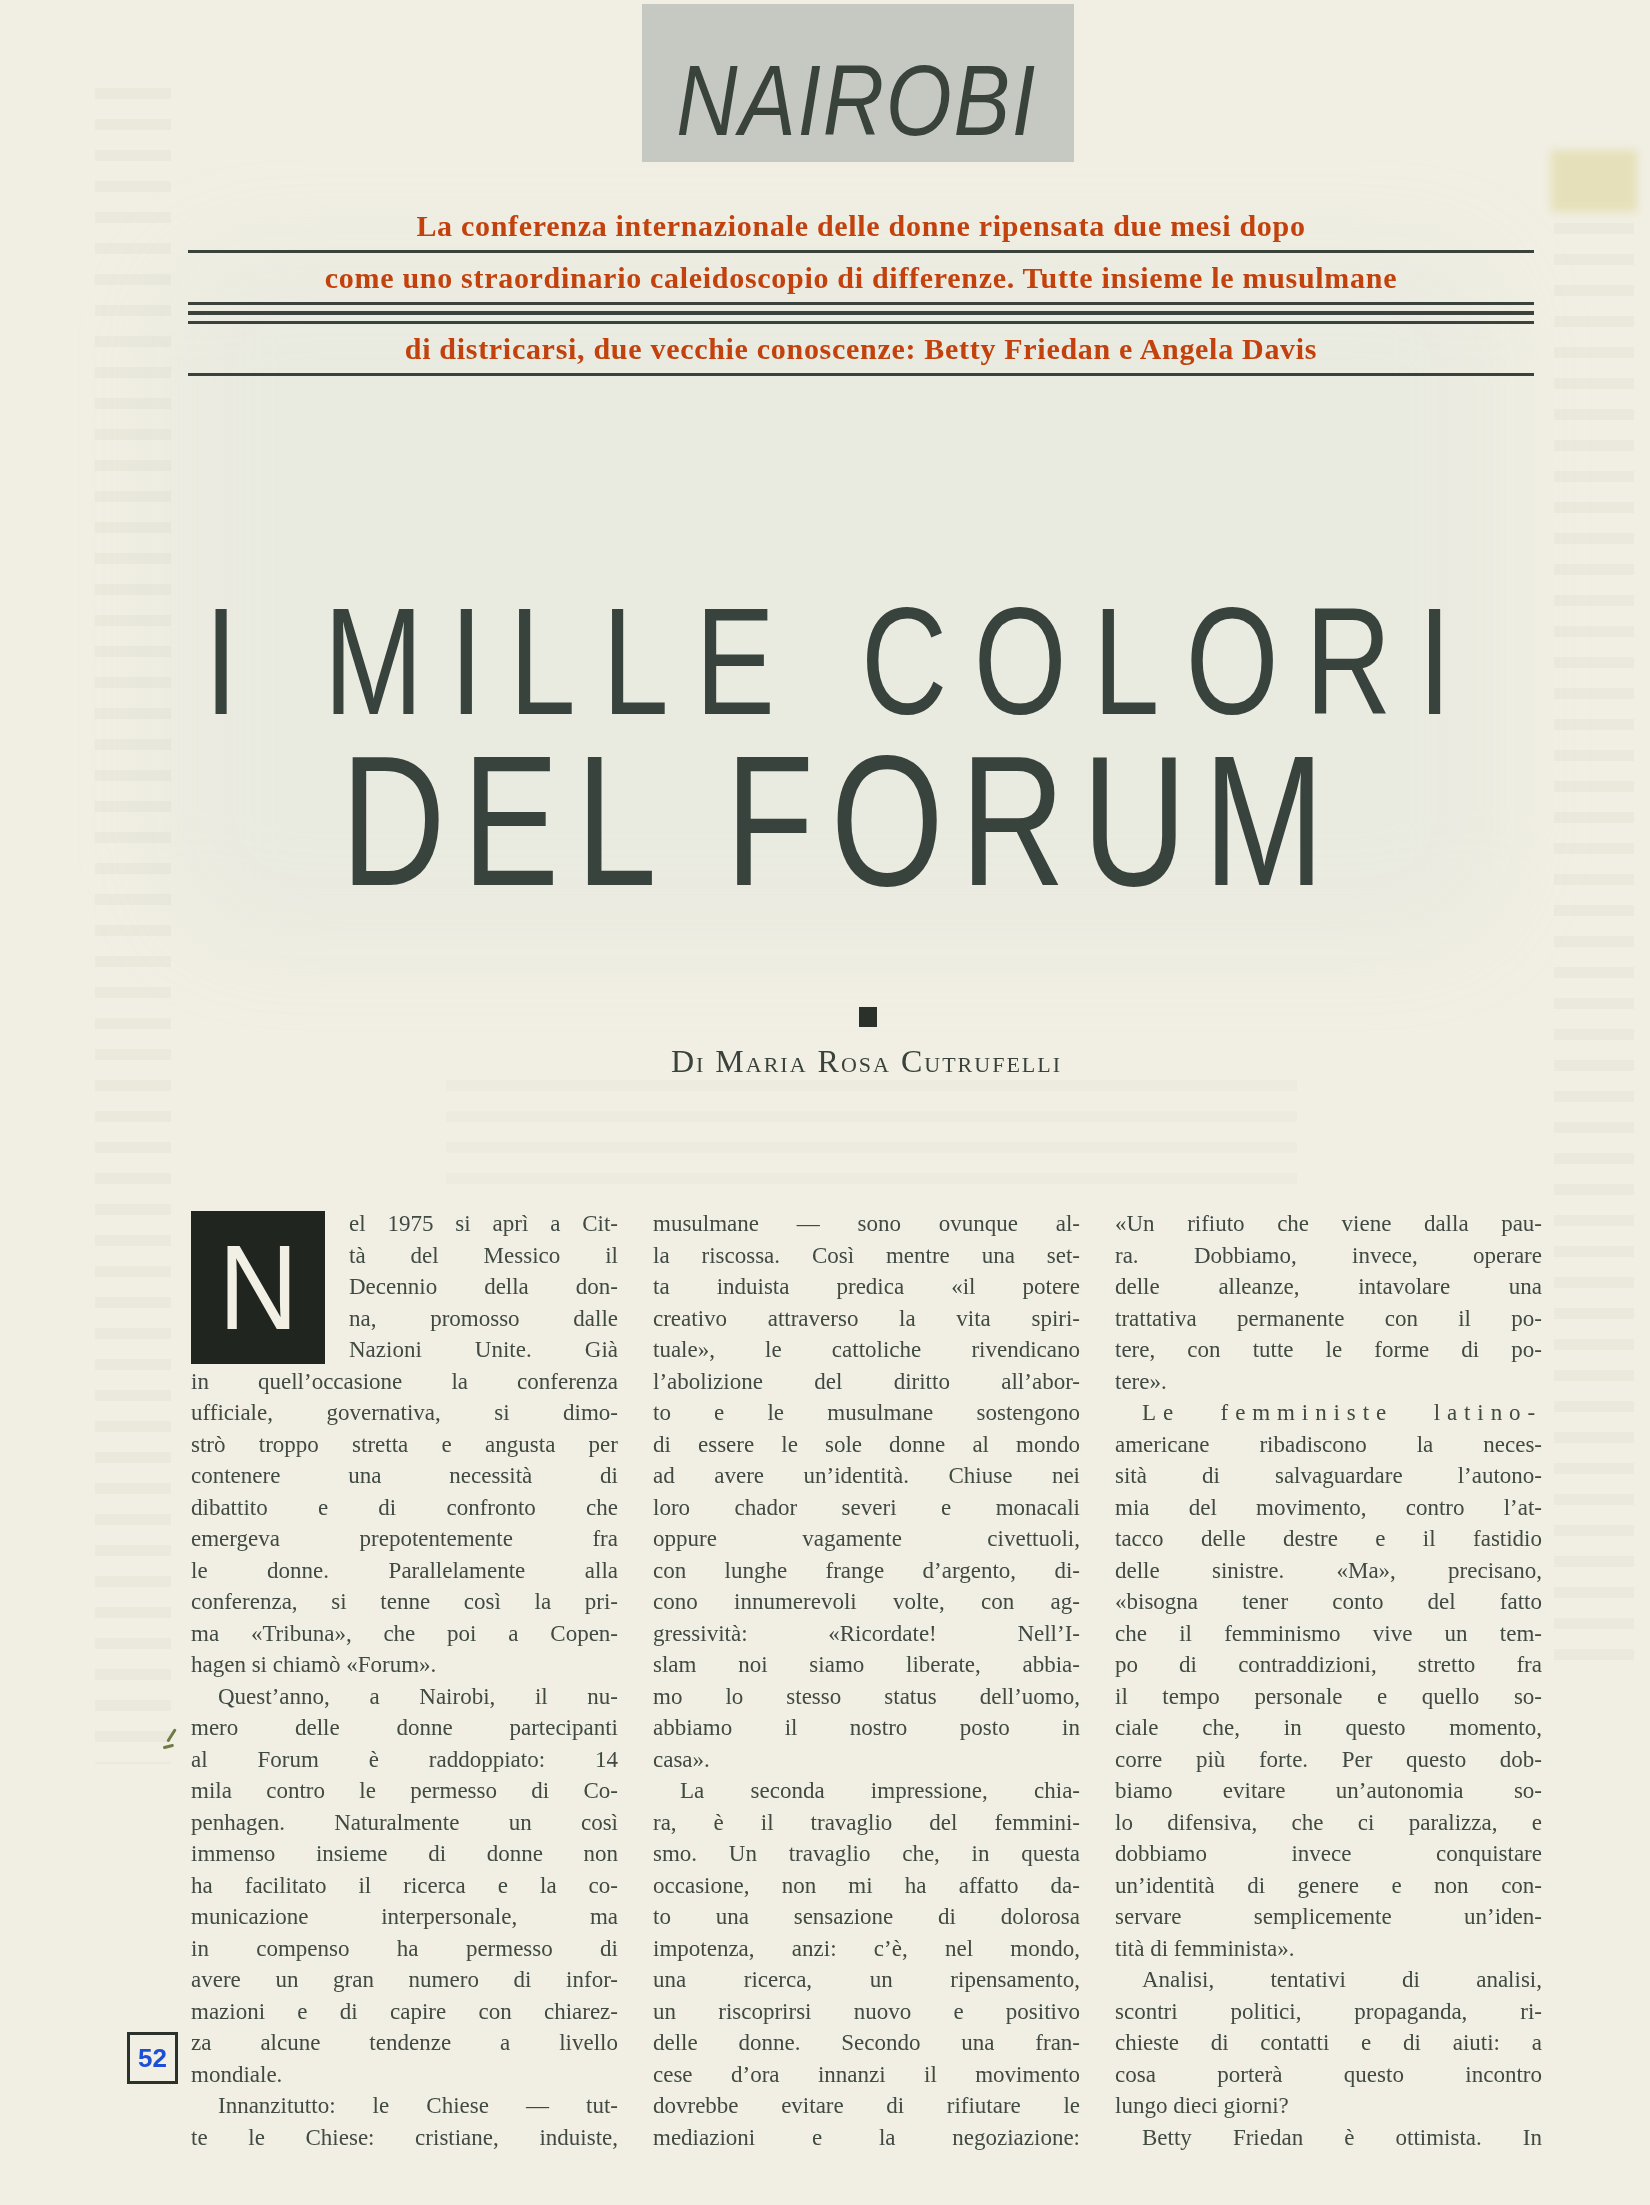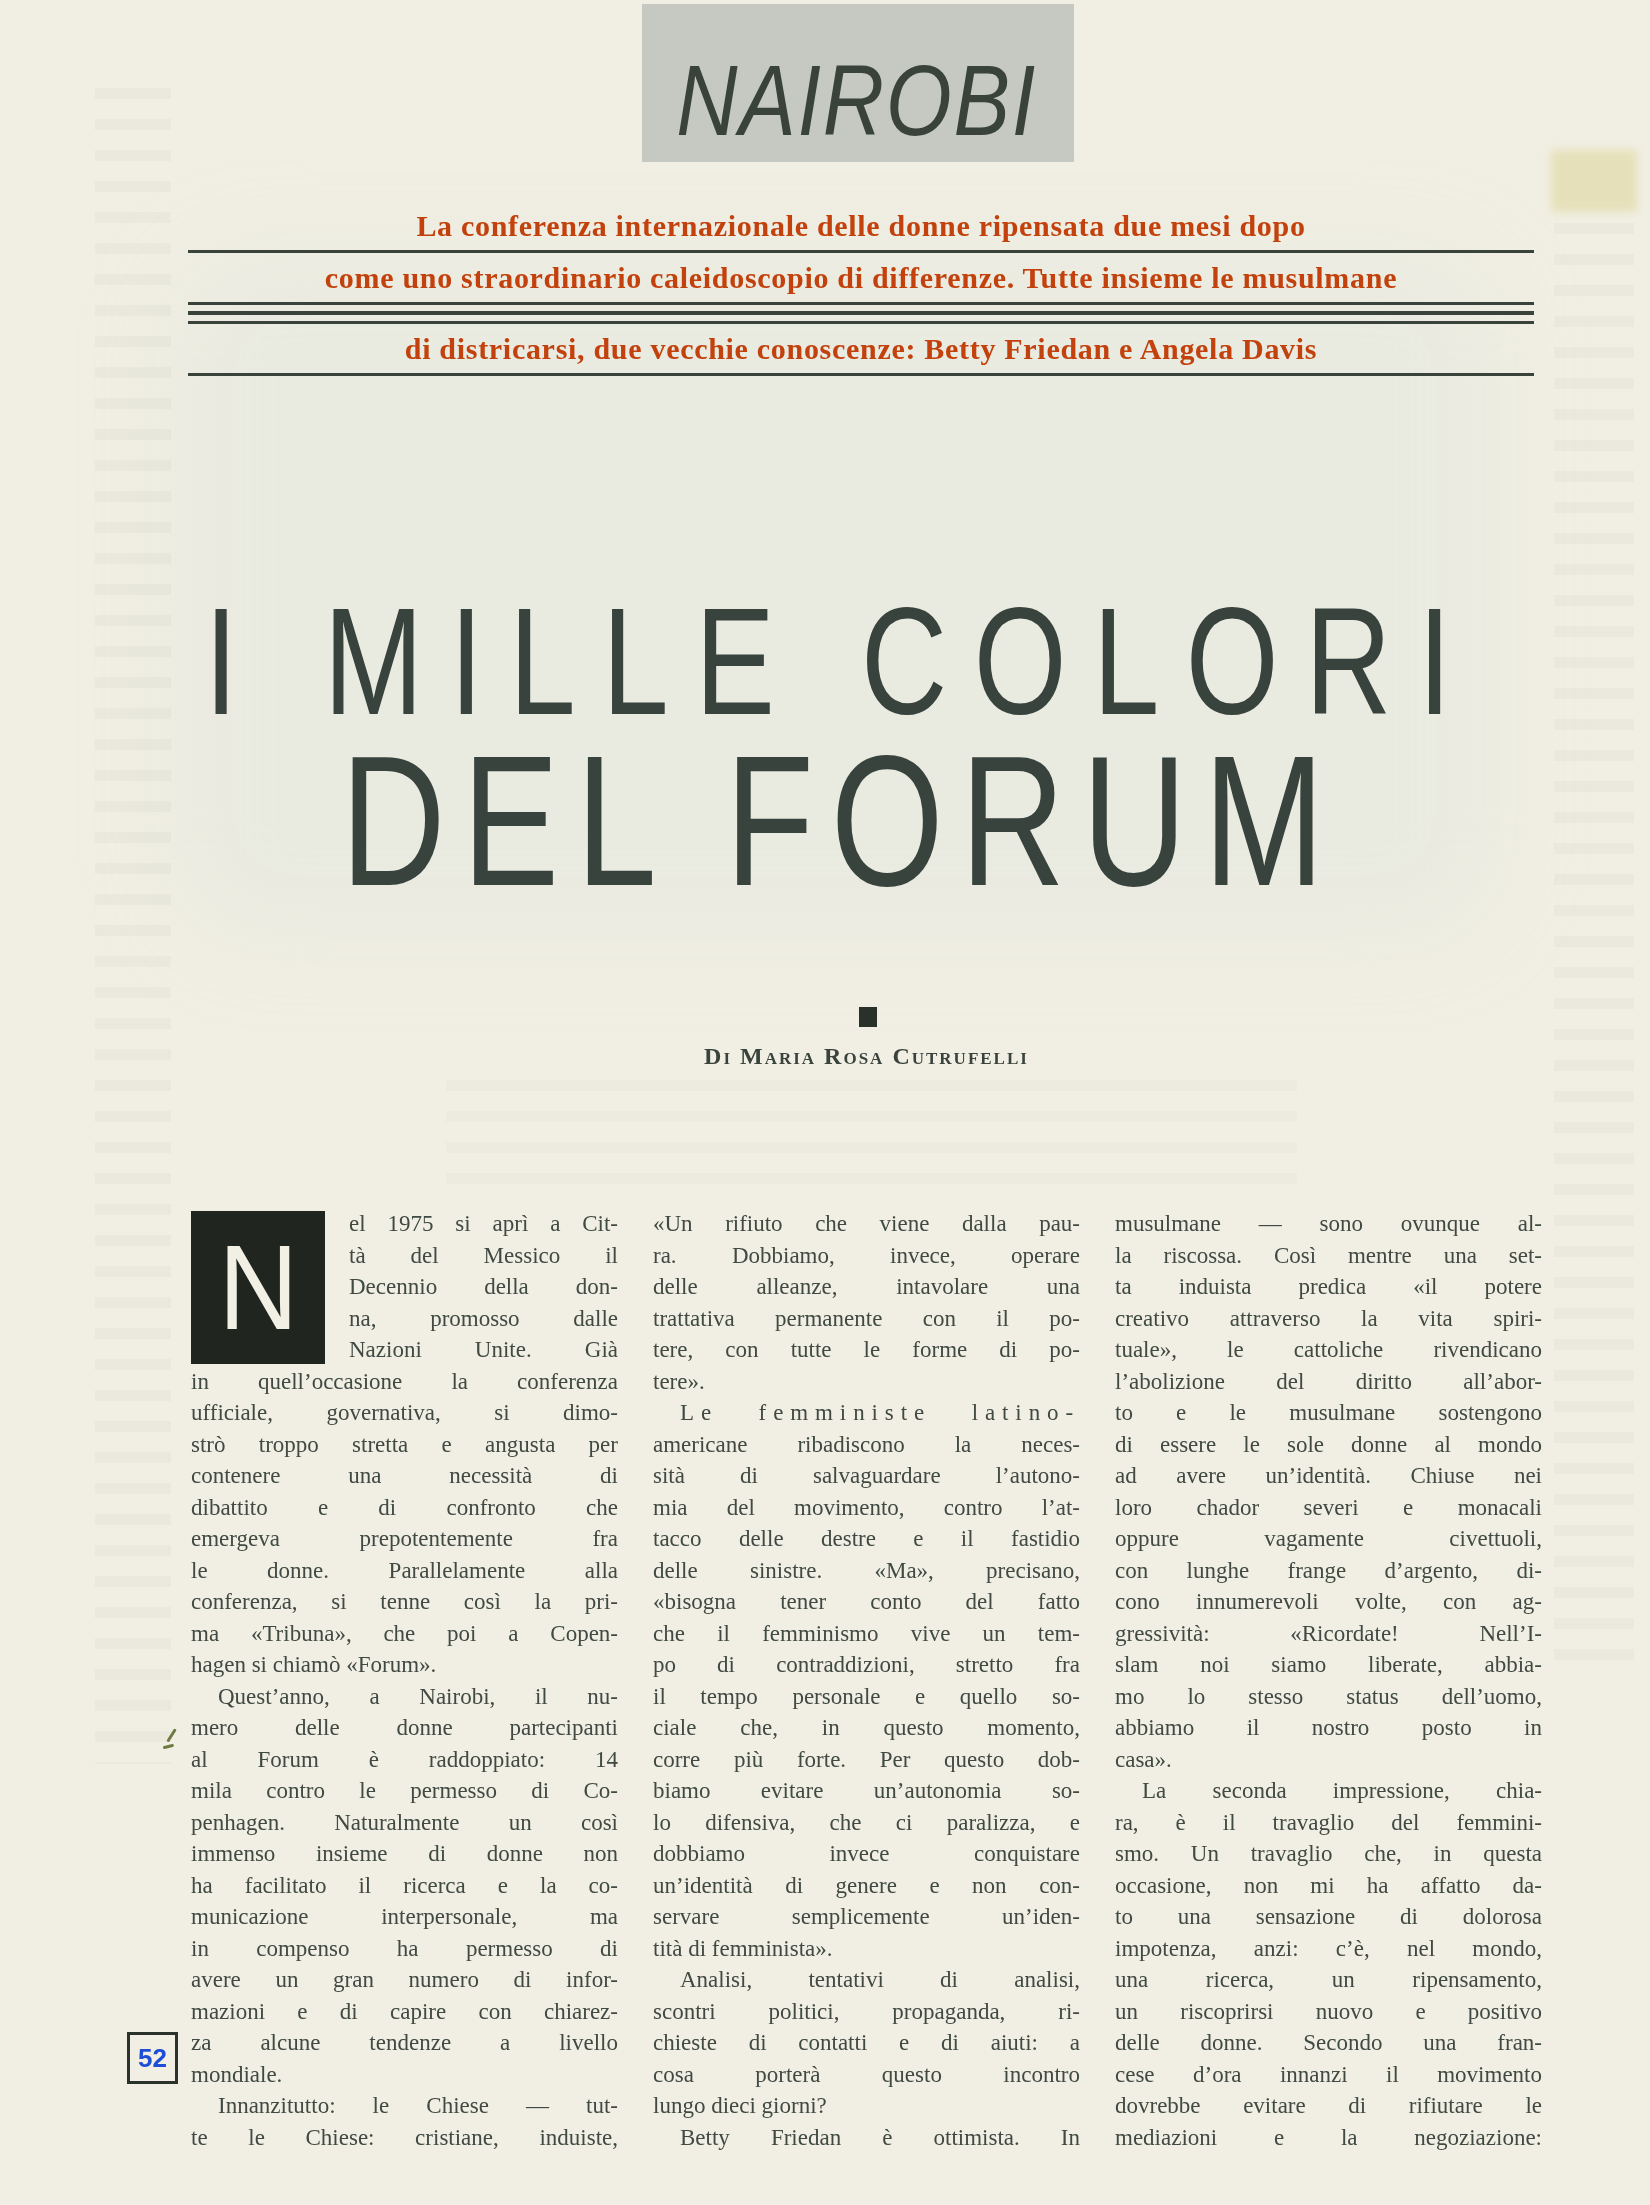--- a/index.html
+++ b/index.html
@@ -73,21 +73,21 @@
   .title-line2{
     font-size:186px;line-height:166px;letter-spacing:21.6px;margin-top:9.5px;
     transform:scaleX(0.78);transform-origin:center;white-space:nowrap;
   }
 
   .bullet{
     position:absolute;left:859px;top:1007px;width:17.6px;height:20px;background:#2a312b;
   }
   .byline{
     position:absolute;left:191px;top:1043px;width:1351px;text-align:center;
-    font-variant:small-caps;font-weight:bold;font-size:24px;letter-spacing:2px;color:#39433c;
+    font-variant:small-caps;font-weight:normal;font-size:32px;letter-spacing:2px;color:#39433c;
   }
 
   
   .columns{
     position:absolute;left:191px;top:1208px;width:1351px;
     display:flex;gap:35px;
   }
   .col{width:427px;font-size:23px;line-height:31.5px;color:#404a43;}
   .bline{text-align:justify;text-align-last:justify;}
   .bline.l{text-align-last:left;}
@@ -178,20 +178,52 @@
         <div class="bline">immenso insieme di donne non</div>
         <div class="bline">ha facilitato il ricerca e la co-</div>
         <div class="bline">municazione interpersonale, ma</div>
         <div class="bline">in compenso ha permesso di</div>
         <div class="bline">avere un gran numero di infor-</div>
         <div class="bline">mazioni e di capire con chiarez-</div>
         <div class="bline">za alcune tendenze a livello</div>
         <div class="bline l">mondiale.</div>
         <div class="bline i">Innanzitutto: le Chiese — tut-</div>
         <div class="bline">te le Chiese: cristiane, induiste,</div>
+      </div>
+    <div class="col">
+        <div class="bline">musulmane — sono ovunque al-</div>
+        <div class="bline">la riscossa. Così mentre una set-</div>
+        <div class="bline">ta induista predica «il potere</div>
+        <div class="bline">creativo attraverso la vita spiri-</div>
+        <div class="bline">tuale», le cattoliche rivendicano</div>
+        <div class="bline">l’abolizione del diritto all’abor-</div>
+        <div class="bline">to e le musulmane sostengono</div>
+        <div class="bline">di essere le sole donne al mondo</div>
+        <div class="bline">ad avere un’identità. Chiuse nei</div>
+        <div class="bline">loro chador severi e monacali</div>
+        <div class="bline">oppure vagamente civettuoli,</div>
+        <div class="bline">con lunghe frange d’argento, di-</div>
+        <div class="bline">cono innumerevoli volte, con ag-</div>
+        <div class="bline">gressività: «Ricordate! Nell’I-</div>
+        <div class="bline">slam noi siamo liberate, abbia-</div>
+        <div class="bline">mo lo stesso status dell’uomo,</div>
+        <div class="bline">abbiamo il nostro posto in</div>
+        <div class="bline l">casa».</div>
+        <div class="bline i">La seconda impressione, chia-</div>
+        <div class="bline">ra, è il travaglio del femmini-</div>
+        <div class="bline">smo. Un travaglio che, in questa</div>
+        <div class="bline">occasione, non mi ha affatto da-</div>
+        <div class="bline">to una sensazione di dolorosa</div>
+        <div class="bline">impotenza, anzi: c’è, nel mondo,</div>
+        <div class="bline">una ricerca, un ripensamento,</div>
+        <div class="bline">un riscoprirsi nuovo e positivo</div>
+        <div class="bline">delle donne. Secondo una fran-</div>
+        <div class="bline">cese d’ora innanzi il movimento</div>
+        <div class="bline">dovrebbe evitare di rifiutare le</div>
+        <div class="bline">mediazioni e la negoziazione:</div>
       </div>
     <div class="col">
         <div class="bline">«Un rifiuto che viene dalla pau-</div>
         <div class="bline">ra. Dobbiamo, invece, operare</div>
         <div class="bline">delle alleanze, intavolare una</div>
         <div class="bline">trattativa permanente con il po-</div>
         <div class="bline">tere, con tutte le forme di po-</div>
         <div class="bline l">tere».</div>
         <div class="bline i s">Le femministe latino-</div>
         <div class="bline">americane ribadiscono la neces-</div>
@@ -211,52 +243,20 @@
         <div class="bline">un’identità di genere e non con-</div>
         <div class="bline">servare semplicemente un’iden-</div>
         <div class="bline l">tità di femminista».</div>
         <div class="bline i">Analisi, tentativi di analisi,</div>
         <div class="bline">scontri politici, propaganda, ri-</div>
         <div class="bline">chieste di contatti e di aiuti: a</div>
         <div class="bline">cosa porterà questo incontro</div>
         <div class="bline l">lungo dieci giorni?</div>
         <div class="bline i">Betty Friedan è ottimista. In</div>
       </div>
-    <div class="col">
-        <div class="bline">musulmane — sono ovunque al-</div>
-        <div class="bline">la riscossa. Così mentre una set-</div>
-        <div class="bline">ta induista predica «il potere</div>
-        <div class="bline">creativo attraverso la vita spiri-</div>
-        <div class="bline">tuale», le cattoliche rivendicano</div>
-        <div class="bline">l’abolizione del diritto all’abor-</div>
-        <div class="bline">to e le musulmane sostengono</div>
-        <div class="bline">di essere le sole donne al mondo</div>
-        <div class="bline">ad avere un’identità. Chiuse nei</div>
-        <div class="bline">loro chador severi e monacali</div>
-        <div class="bline">oppure vagamente civettuoli,</div>
-        <div class="bline">con lunghe frange d’argento, di-</div>
-        <div class="bline">cono innumerevoli volte, con ag-</div>
-        <div class="bline">gressività: «Ricordate! Nell’I-</div>
-        <div class="bline">slam noi siamo liberate, abbia-</div>
-        <div class="bline">mo lo stesso status dell’uomo,</div>
-        <div class="bline">abbiamo il nostro posto in</div>
-        <div class="bline l">casa».</div>
-        <div class="bline i">La seconda impressione, chia-</div>
-        <div class="bline">ra, è il travaglio del femmini-</div>
-        <div class="bline">smo. Un travaglio che, in questa</div>
-        <div class="bline">occasione, non mi ha affatto da-</div>
-        <div class="bline">to una sensazione di dolorosa</div>
-        <div class="bline">impotenza, anzi: c’è, nel mondo,</div>
-        <div class="bline">una ricerca, un ripensamento,</div>
-        <div class="bline">un riscoprirsi nuovo e positivo</div>
-        <div class="bline">delle donne. Secondo una fran-</div>
-        <div class="bline">cese d’ora innanzi il movimento</div>
-        <div class="bline">dovrebbe evitare di rifiutare le</div>
-        <div class="bline">mediazioni e la negoziazione:</div>
-      </div>
   </div>
 
   <div class="pagenum-box">
     <div class="pagenum">52</div>
   </div>
 
 </div>
 
 
 </body></html>

